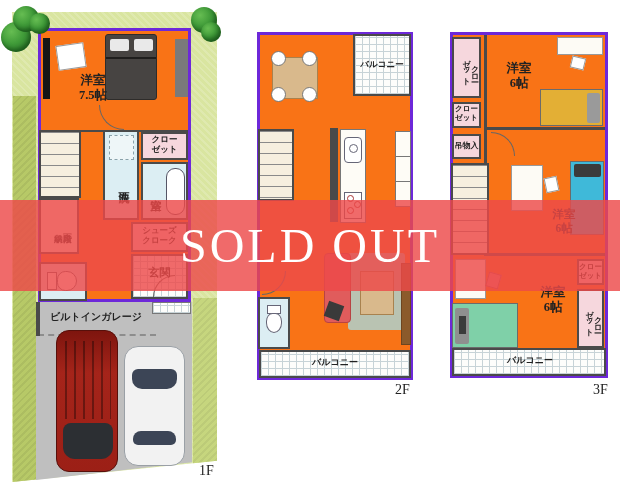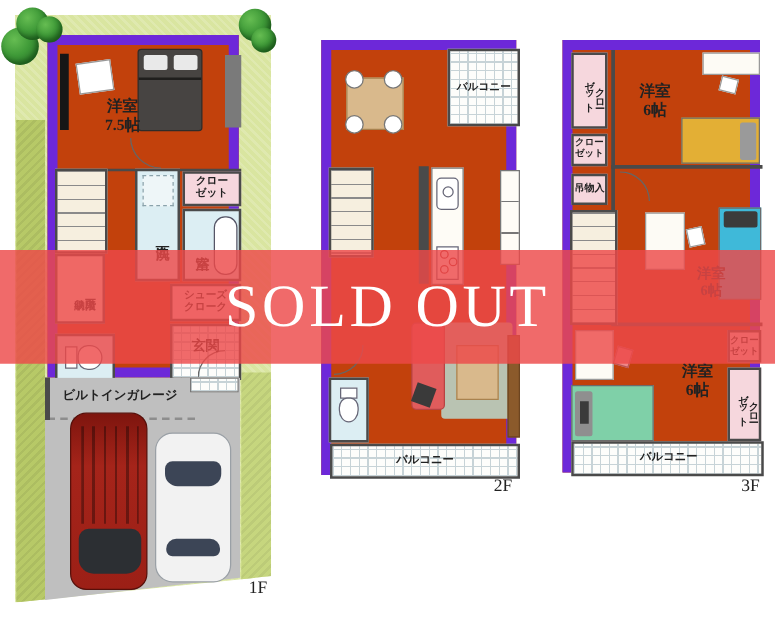--- a/index.html
+++ b/index.html
@@ -4,21 +4,21 @@
 <style>
   * { margin:0; padding:0; box-sizing:border-box; }
   html,body { background:#ffffff; }
   body { font-family:"Liberation Serif","DejaVu Serif",serif; }
   .canvas { position:relative; width:620px; height:495px; background:#fff; overflow:hidden; }
   .abs { position:absolute; }
   .label { position:absolute; white-space:pre-line; color:#222; text-align:center;
            line-height:1.22; font-weight:bold; z-index:6;
            font-family:"Liberation Serif","DejaVu Serif",serif; }
   .vlabel { writing-mode:vertical-rl; text-orientation:upright; line-height:1.05; }
-  .house { position:absolute; border:8px solid #6d28d9; background:#c2410c;padding-left:12px; }
+  .house { position:absolute; border:3px solid #6d28d9; background:#f97316;padding-left:12px; }
   .room  { position:absolute; border:2px solid #4a4a4a; }
   .pink  { background:#f6d7dd; }
   .wet   { background:#dceef3; }
   .cream { background:#f9f2e3; }
   .tile  { background-color:#fdfdfb;
            background-image:
              repeating-linear-gradient(0deg,#c7d3d7 0 1px,transparent 1px 7px),
              repeating-linear-gradient(90deg,#c7d3d7 0 1px,transparent 1px 7px); }
   .stairs { position:absolute; border:2px solid #4a4a4a; background-color:#f6efdf;
             background-image:repeating-linear-gradient(180deg,#8a8a8a 0 1px,transparent 1px 11px); }

